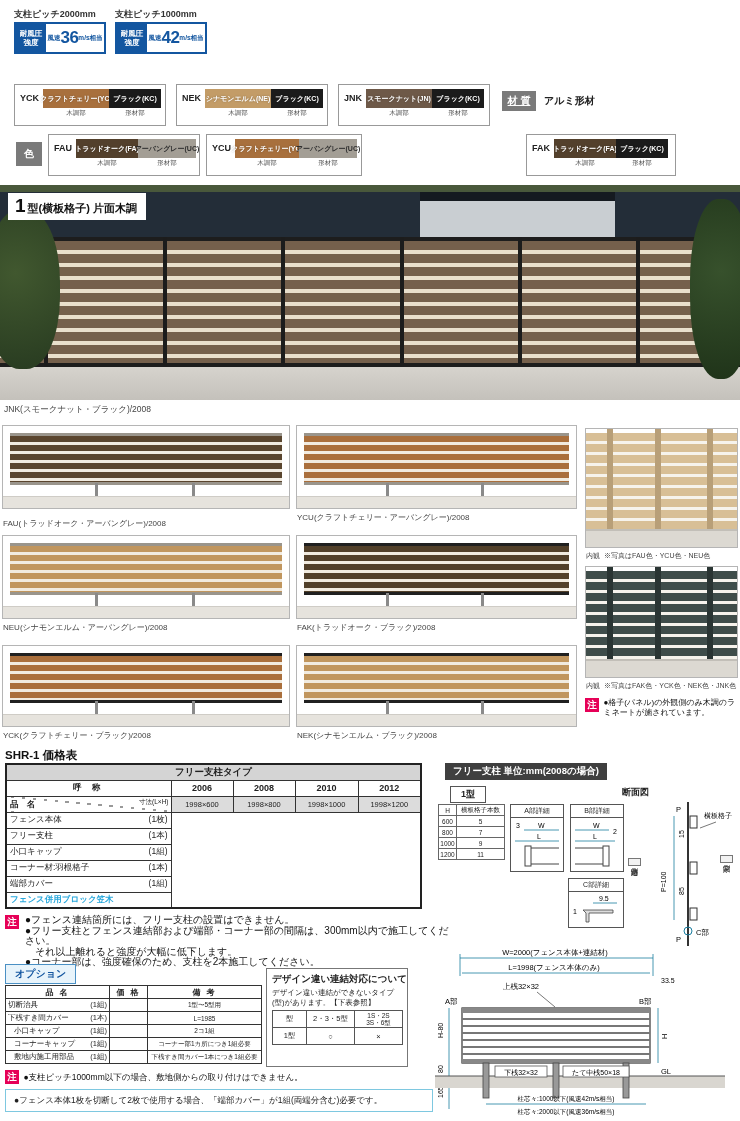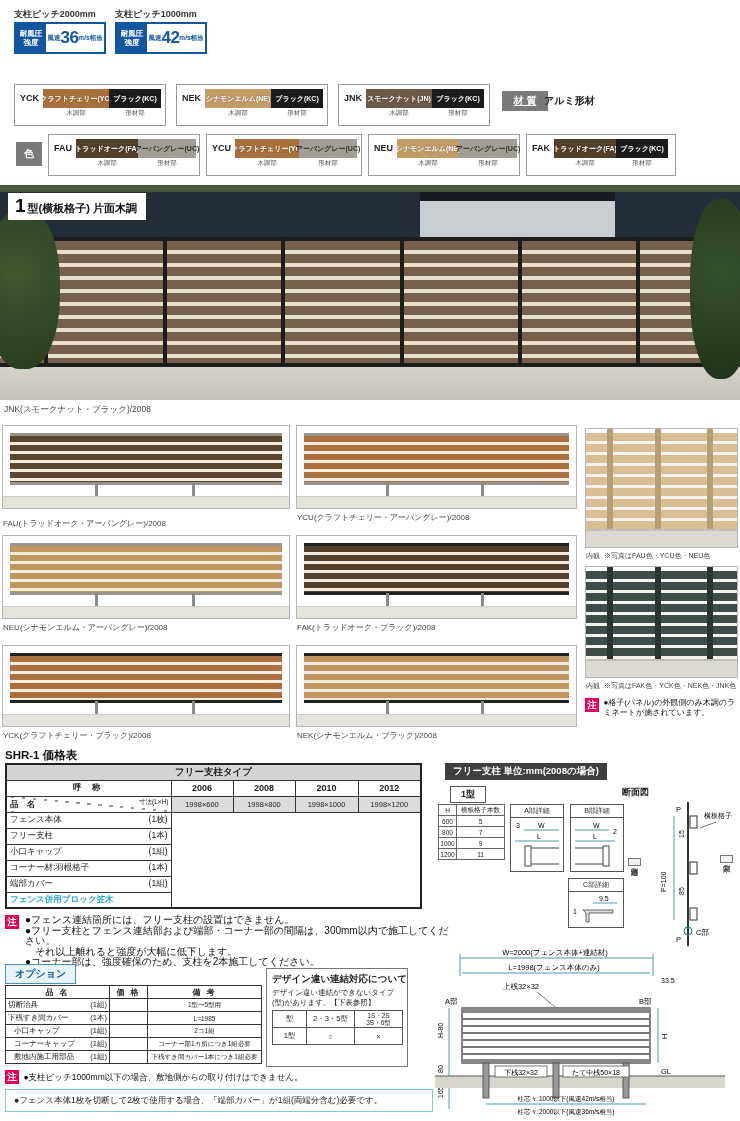--- a/index.html
+++ b/index.html
@@ -164,50 +164,39 @@
     <span class="sw-code">JNK</span>
     <span class="sw-col">
         <span class="sw-chip" style="width: 66px; --c: #6e5948; --fg: #ffffff;">スモークナット(JN)</span>
       <span class="sw-note">木調部</span>
       </span>
     <span class="sw-col">
         <span class="sw-chip" style="width: 52px; --c: #1b1b1b; --fg: #ffffff;">ブラック(KC)</span>
       <span class="sw-note">形材部</span>
       </span>
   </div>
-  <div class="abs gray-badge" style="left:502px;top:91px;width:46px;height:20px;text-decoration:underline;">材 質</div>
+  <div class="abs gray-badge" style="left:502px;top:91px;width:34px;height:20px;text-decoration:underline;">材 質</div>
   <div class="abs" style="left:544px;top:94px;font-size:10px;font-weight:bold;">アルミ形材</div>
 
   <div class="abs gray-badge" style="left:16px;top:142px;width:26px;height:24px;">色</div>
   <div class="abs sw-box" style="left:48px;top:134px;width:152px;">
     <span class="sw-code">FAU</span>
     <span class="sw-col">
         <span class="sw-chip" style="width: 62px; --c: #53402c; --fg: #ffffff;">トラッドオーク(FA)</span>
       <span class="sw-note">木調部</span>
       </span>
     <span class="sw-col">
         <span class="sw-chip gray" style="width: 58px; --c: #a39e95; --fg: #2e2e2e;">アーバングレー(UC)</span>
       <span class="sw-note">形材部</span>
       </span>
   </div>
   <div class="abs sw-box" style="left:206px;top:134px;width:156px;">
     <span class="sw-code">YCU</span>
     <span class="sw-col">
         <span class="sw-chip" style="width: 64px; --c: #a8703d; --fg: #ffffff;">クラフトチェリー(YC)</span>
-      <span class="sw-note">木調部</span>
-      </span>
-    <span class="sw-col">
-        <span class="sw-chip gray" style="width: 58px; --c: #a39e95; --fg: #2e2e2e;">アーバングレー(UC)</span>
-      <span class="sw-note">形材部</span>
-      </span>
-  </div>
-  <div class="abs sw-box" style="left:368px;top:134px;width:152px;">
-    <span class="sw-code">NEU</span>
-    <span class="sw-col">
-        <span class="sw-chip" style="width: 62px; --c: #c39c67; --fg: #ffffff;">シナモンエルム(NE)</span>
       <span class="sw-note">木調部</span>
       </span>
     <span class="sw-col">
         <span class="sw-chip gray" style="width: 58px; --c: #a39e95; --fg: #2e2e2e;">アーバングレー(UC)</span>
       <span class="sw-note">形材部</span>
       </span>
   </div>
   <div class="abs sw-box" style="left:526px;top:134px;width:150px;">
     <span class="sw-code">FAK</span>
     <span class="sw-col">

